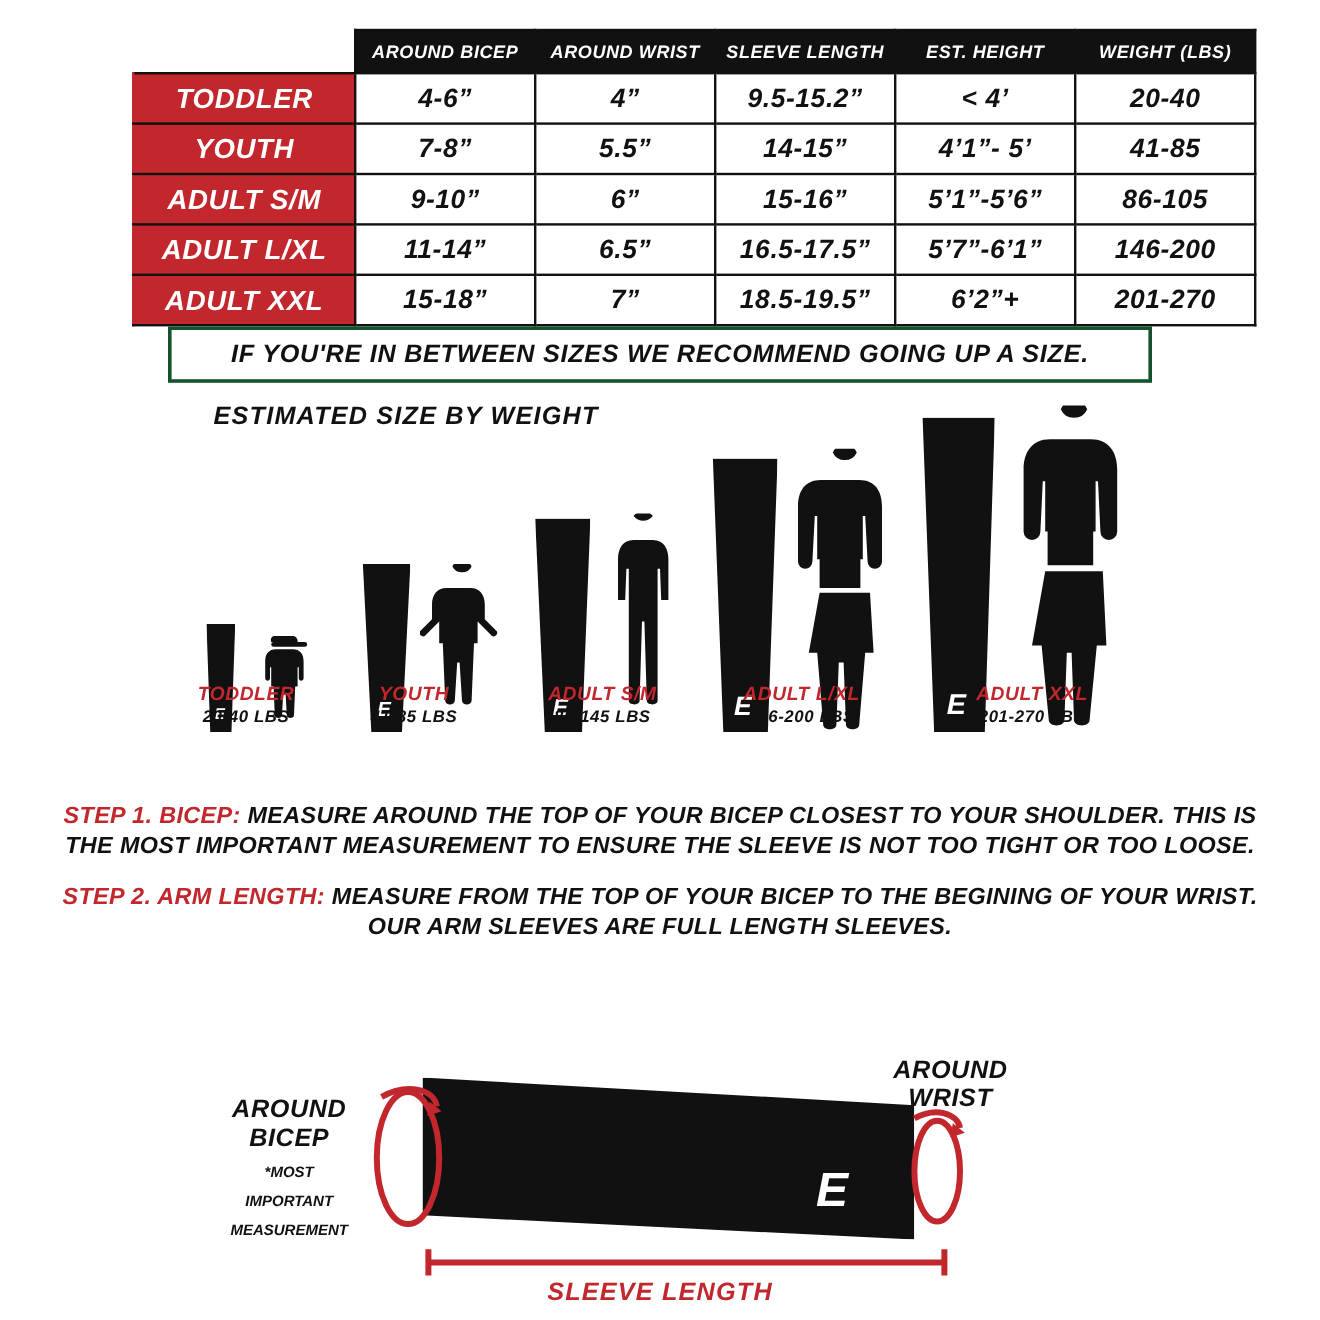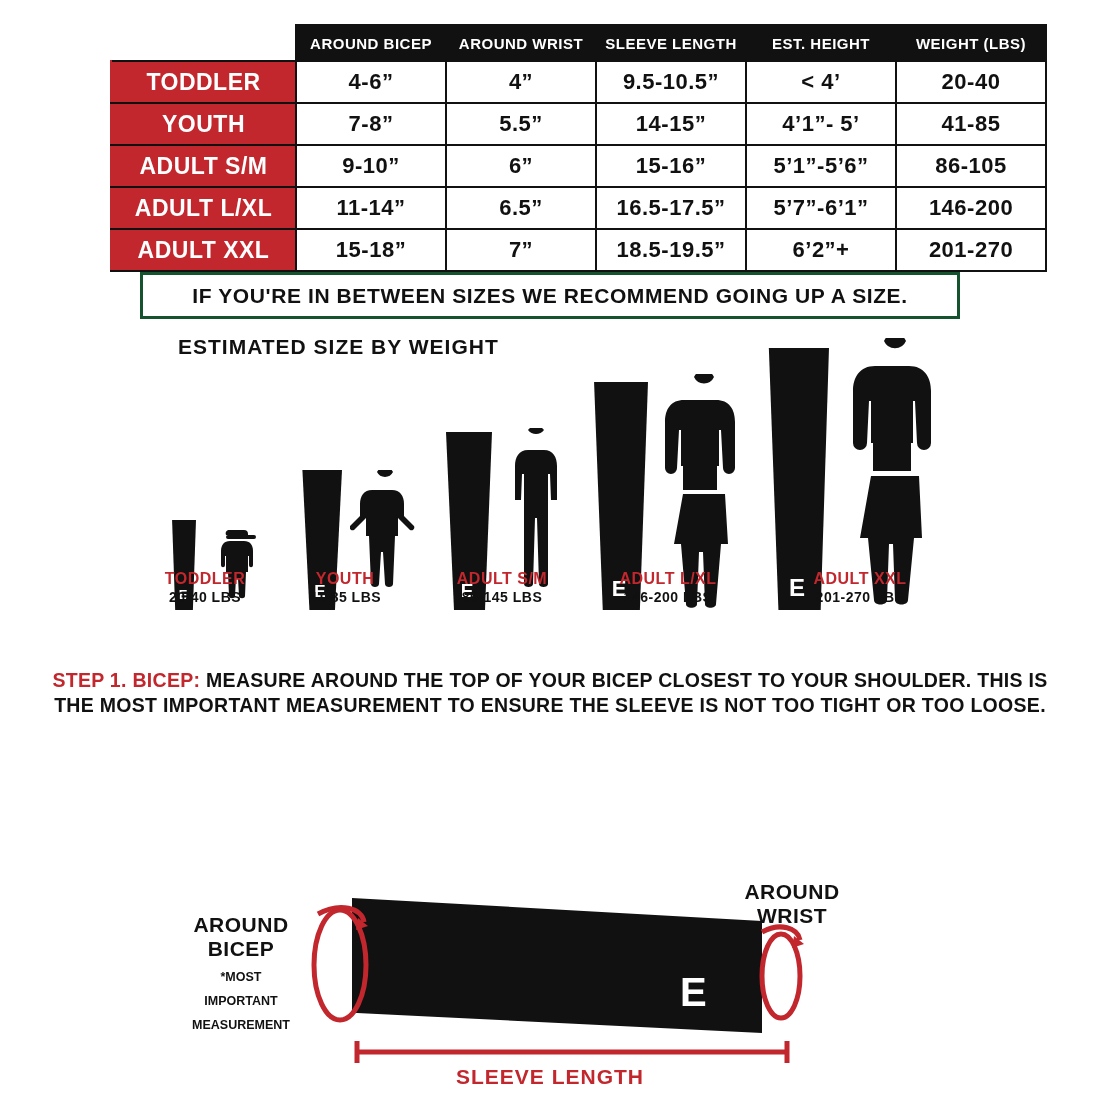--- a/index.html
+++ b/index.html
@@ -12,20 +12,21 @@
     height: 1100px;
     font-family: "Liberation Sans", sans-serif;
     color: #111111;
     position: relative;
     overflow: hidden;
   }
   .page {
     position: relative;
     width: 1100px;
     height: 1100px;
+    font-style: italic;
   }
 
   
   .size-table {
     position: absolute;
     left: 110px;
     top: 24px;
     width: 900px;
     border-collapse: collapse;
     table-layout: fixed;
@@ -266,21 +267,21 @@
         <th class="col-data">SLEEVE LENGTH</th>
         <th class="col-data">EST. HEIGHT</th>
         <th class="col-data">WEIGHT (LBS)</th>
       </tr>
     </thead>
     <tbody>
       <tr>
         <td class="rowhead">TODDLER</td>
         <td class="val">4-6”</td>
         <td class="val">4”</td>
-        <td class="val">9.5-10.5”</td>
+        <td class="val">9.5-15.2”</td>
         <td class="val">&lt; 4’</td>
         <td class="val">20-40</td>
       </tr>
       <tr>
         <td class="rowhead">YOUTH</td>
         <td class="val">7-8”</td>
         <td class="val">5.5”</td>
         <td class="val">14-15”</td>
         <td class="val">4’1”- 5’</td>
         <td class="val">41-85</td>
@@ -390,20 +391,23 @@
   <div class="fig-label" style="left:770px; top:570px;">
     <div class="name">ADULT XXL</div>
     <div class="wt">201-270 LBS</div>
   </div>
 
 
   <div class="steps">
     <div class="step">
       <span class="lead">STEP 1. BICEP:</span><span> MEASURE AROUND THE TOP OF YOUR BICEP CLOSEST TO YOUR SHOULDER. THIS IS THE MOST IMPORTANT MEASUREMENT TO ENSURE THE SLEEVE IS NOT TOO TIGHT OR TOO LOOSE.</span>
     </div>
+    <div class="step">
+      <span class="lead">STEP 2. ARM LENGTH:</span><span> MEASURE FROM THE TOP OF YOUR BICEP TO THE BEGINING OF YOUR WRIST. OUR ARM SLEEVES ARE FULL LENGTH SLEEVES.</span>
+    </div>
   </div>
 
   <div class="diagram">
 
     <div class="big-sleeve"></div>
     <div class="big-sleeve-e">E</div>
 
     <svg width="90" height="130" viewBox="0 0 90 130" style="position:absolute; left:300px; top:20px;">
       <ellipse cx="40" cy="65" rx="26" ry="55" fill="none" stroke="#c1272d" stroke-width="5"></ellipse>
       <path d="M18 14 C 40 2, 62 8, 64 22" fill="none" stroke="#c1272d" stroke-width="5"></path>

